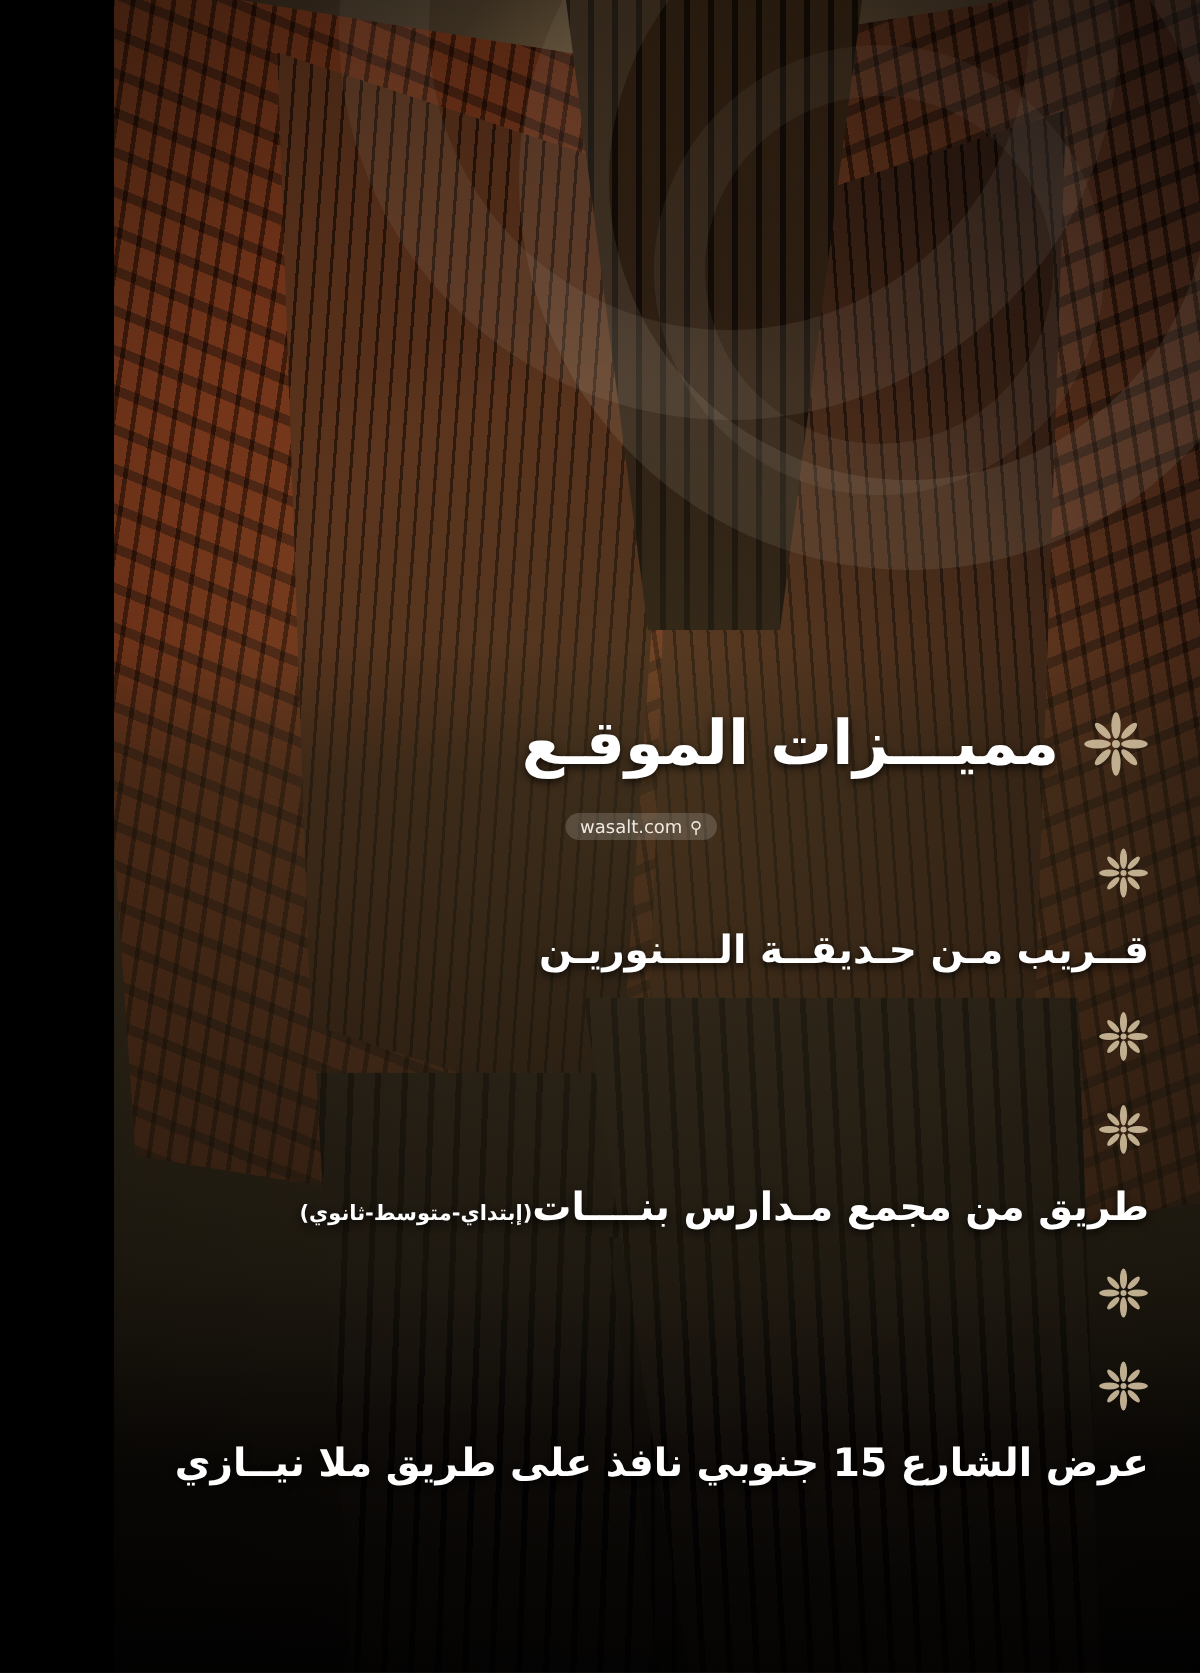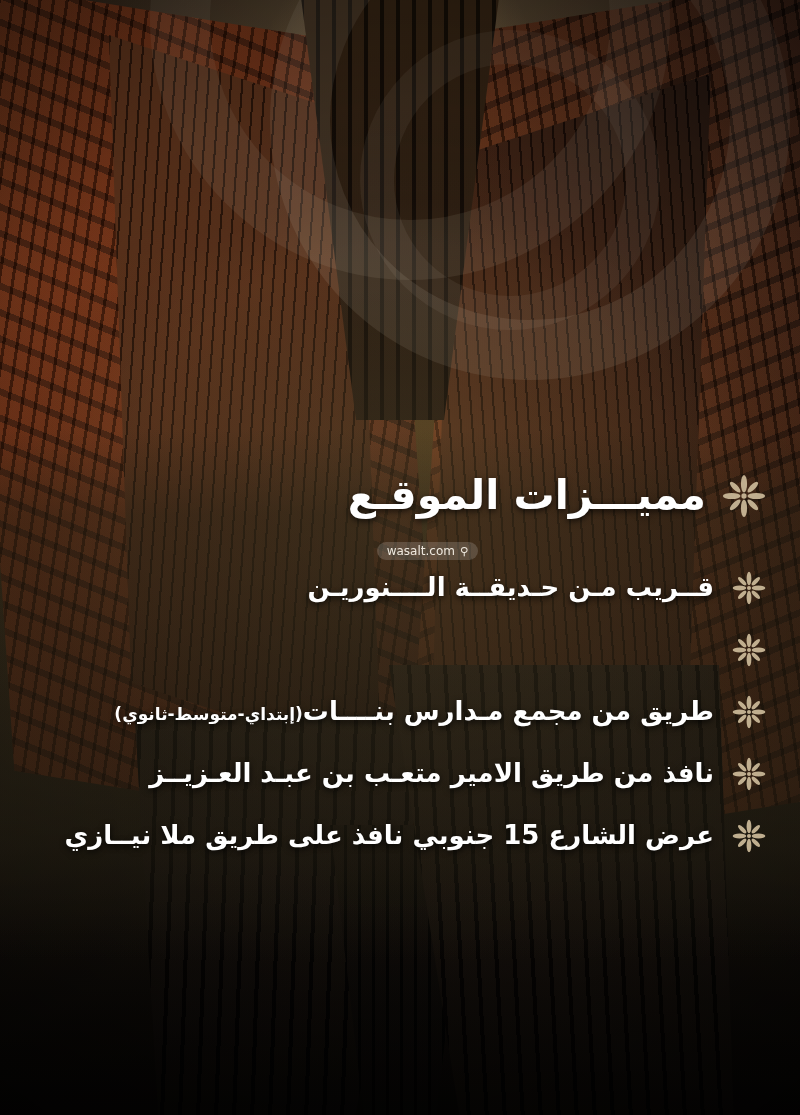--- a/index.html
+++ b/index.html
@@ -6,21 +6,21 @@
     margin: 0;
     padding: 0;
     background: #000;
   }
   body {
     font-family: "DejaVu Sans", "Liberation Sans", sans-serif;
   }
 
   .poster {
     position: relative;
-    width: 800px;
+    width: 724px;
     height: 1115px;
     overflow: hidden;
     background: #2b1a12;
   }
 
   
   .bg {
     position: absolute;
     inset: 0;
     background:
@@ -216,39 +216,39 @@
     color: #efe9df;
   }
 
   .features {
     list-style: none;
     margin: 44px 0 0 0;
     padding: 0;
   }
   .feature {
     display: flex;
-    flex-direction: row;
-    align-items: flex-end;
+    flex-direction: column;
+    align-items: flex-start;
     justify-content: flex-start;
     gap: 18px;
     margin-bottom: 22px;
     min-height: 40px;
   }
   .feature-text {
     flex: 1;
     text-align: right;
     color: #ffffff;
     font-size: 26px;
     font-weight: bold;
     letter-spacing: 1.5px;
     text-shadow: 0 2px 6px rgba(0,0,0,0.8);
     line-height: 1.35;
   }
   .feature-text .sub {
-    font-size: 17px;
+    font-size: 14px;
     letter-spacing: 0;
   }
 
   
   .orn {
     flex: 0 0 auto;
     width: 34px;
     height: 34px;
     display: block;
     opacity: 0.92;
@@ -363,21 +363,20 @@
               <ellipse cx="50" cy="78" rx="7" ry="20"></ellipse>
             <ellipse cx="22" cy="50" rx="20" ry="7"></ellipse>
               <ellipse cx="78" cy="50" rx="20" ry="7"></ellipse>
             <ellipse cx="30" cy="30" rx="16" ry="6" transform="rotate(45 30 30)"></ellipse>
             <ellipse cx="70" cy="70" rx="16" ry="6" transform="rotate(45 70 70)"></ellipse>
             <ellipse cx="70" cy="30" rx="16" ry="6" transform="rotate(-45 70 30)"></ellipse>
             <ellipse cx="30" cy="70" rx="16" ry="6" transform="rotate(-45 30 70)"></ellipse>
             <circle cx="50" cy="50" r="6"></circle>
           </g>
         </svg>
-        <div class="feature-text">نافذ من طريق الامير متعـب بن عبـد العـزيــز</div>
       </li>
 
       <li class="feature">
         <svg class="orn" viewBox="0 0 100 100">
           <g fill="#cdbb9a">
             <ellipse cx="50" cy="22" rx="7" ry="20"></ellipse>
               <ellipse cx="50" cy="78" rx="7" ry="20"></ellipse>
             <ellipse cx="22" cy="50" rx="20" ry="7"></ellipse>
               <ellipse cx="78" cy="50" rx="20" ry="7"></ellipse>
             <ellipse cx="30" cy="30" rx="16" ry="6" transform="rotate(45 30 30)"></ellipse>

